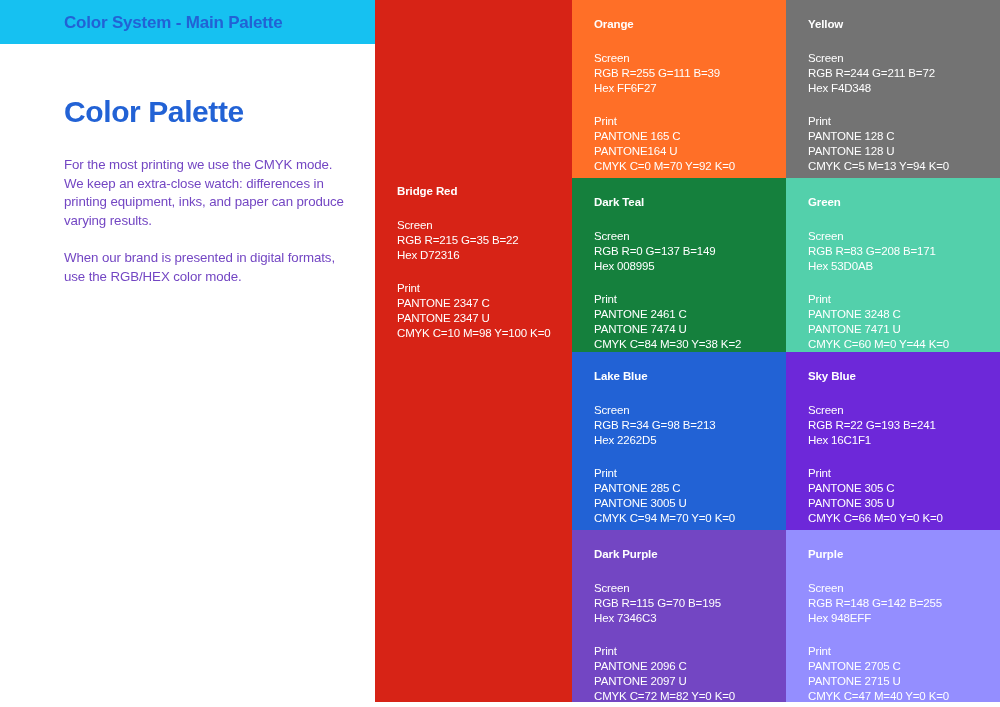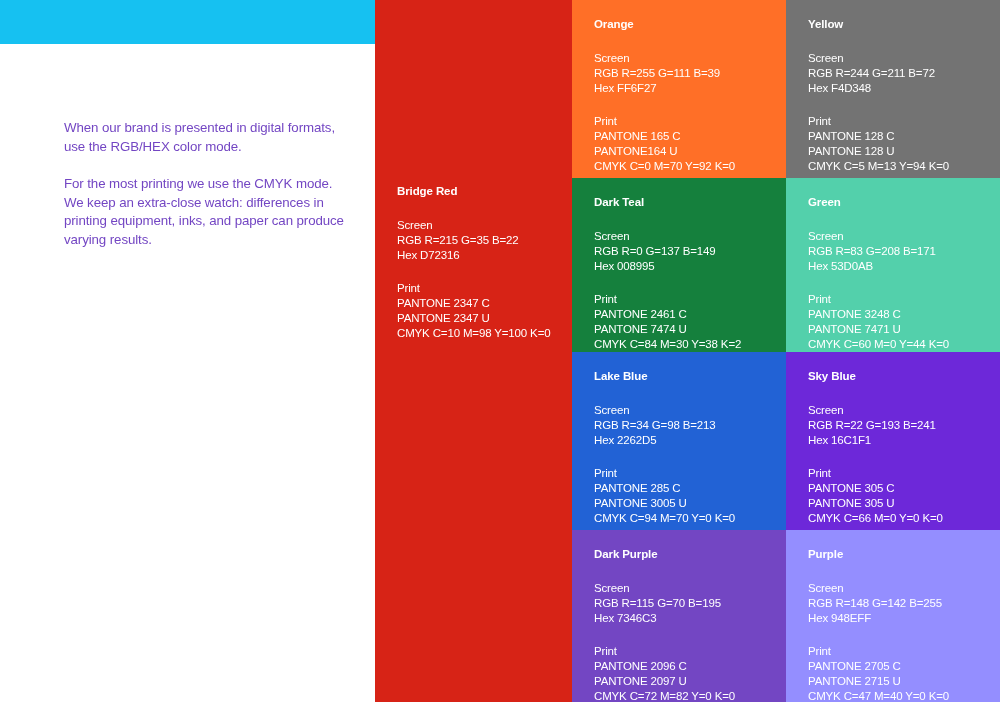--- a/index.html
+++ b/index.html
@@ -112,26 +112,28 @@
   .sw-skyblue    { left: 411px; top: 352px; width: 214px; height: 178px; background: #6d28d9; }
   .sw-darkpurple { left: 197px; top: 530px; width: 236px; height: 172px; background: #7346C3; }
   .sw-purple     { left: 411px; top: 530px; width: 214px; height: 172px; background: #948EFF; }
 </style>
 </head>
 <body>
 
 <div class="page">
 
   <div class="header-bar"></div>
+  <div class="header-title">Color System - Main Palette</div>
 
   <div class="intro">
     <h1 class="intro-title">
+      <span>Color Palette</span>
     </h1>
+    <p class="intro-para">For the most printing we use the CMYK mode. We keep an extra-close watch: differences in printing equipment, inks, and paper can produce varying results.</p>
     <p class="intro-para">When our brand is presented in digital formats, use the RGB/HEX color mode.</p>
-    <p class="intro-para">For the most printing we use the CMYK mode. We keep an extra-close watch: differences in printing equipment, inks, and paper can produce varying results.</p>
   </div>
 
   <div class="swatch-area">
 
     <div class="swatch sw-red">
       <div class="sw-name">Bridge Red</div>
       <div class="sw-group">
         <div class="sw-line">Screen</div>
         <div class="sw-line">RGB R=215 G=35 B=22</div>
         <div class="sw-line">Hex D72316</div>

